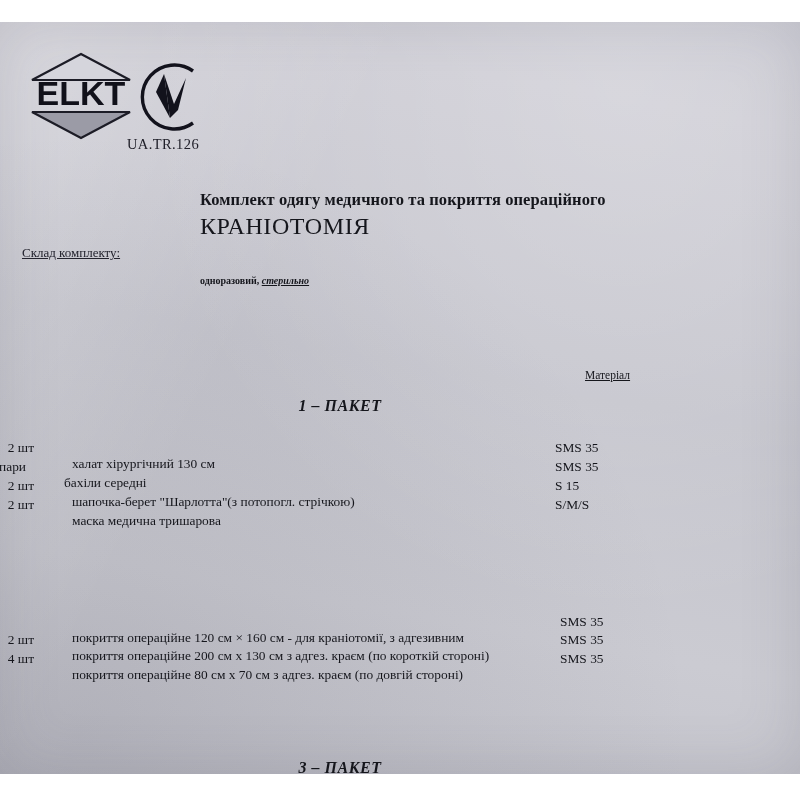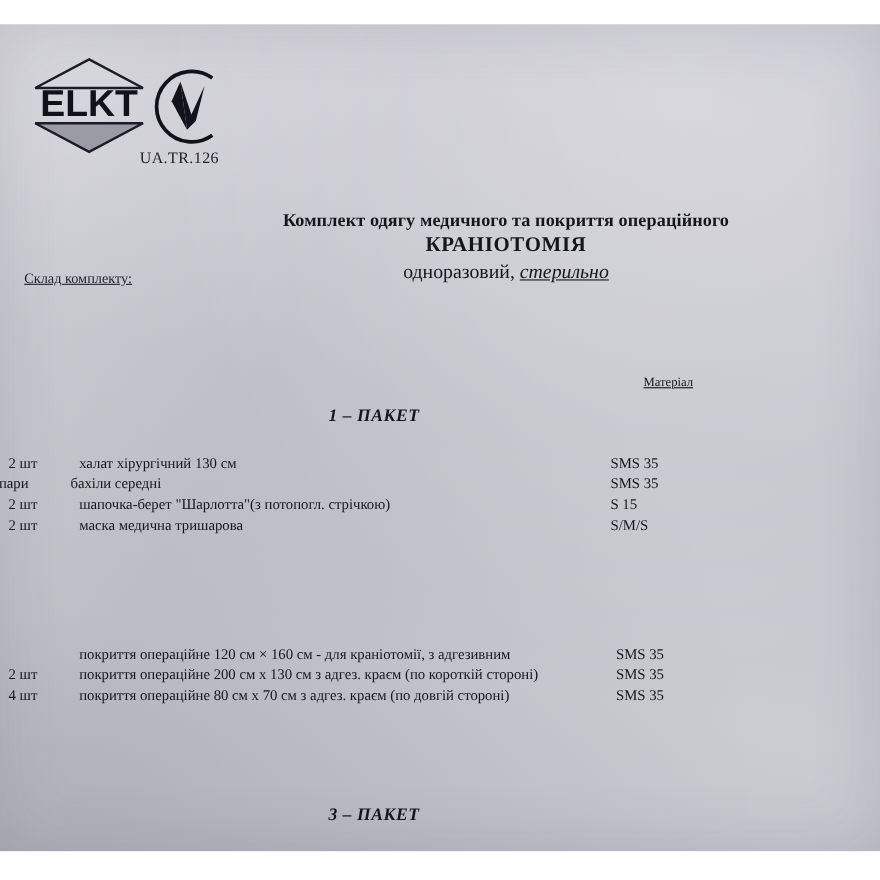--- a/index.html
+++ b/index.html
@@ -52,44 +52,44 @@
     font-family:"Liberation Serif", serif; font-weight:400; font-size:14.5px;
     letter-spacing:.4px; color:#20202a;
   }
   .sklad{
     position:absolute; left:22px; top:113px;
     font-size:13px; text-decoration:underline; color:#23232e;
     font-family:"Liberation Serif", serif;
   }
 
   
-  .title-block{ position:absolute; left:200px; top:42px; width:520px; text-align:center; }
+  .title-block{ position:absolute; left:200px; top:42px; width:520px; text-align:left; }
   .title-1{ font-weight:700; font-size:16.5px; line-height:1.25; letter-spacing:.1px; }
-  .title-2{ font-weight:700; font-size:19px; line-height:1.3; letter-spacing:.6px; }
-  .title-3{ font-weight:400; font-size:18px; line-height:1.35; }
+  .title-2{ font-weight:400; font-size:24px; line-height:1.3; letter-spacing:.6px; }
+  .title-3{ font-weight:700; font-size:10px; line-height:1.35;margin-top:32px; }
   .title-3 em{ font-style:italic; text-decoration:underline; }
 
   .material-head{
     position:absolute; left:585px; top:124px;
     font-size:11.5px; text-decoration:underline;
   }
 
   
   .pk-title{
     position:absolute; width:800px; text-align:center;
     font-weight:700; font-size:16px; letter-spacing:.5px;font-style:italic;
   }
   .pk-title span{ display:inline-block; margin-left:-120px; }
 
   .rows{ position:absolute; left:0; width:800px; }
   .row{
     position:relative; height:19px; font-size:13.4px; white-space:nowrap;
   }
   .row .qty{ position:absolute; text-align:right; width:72px; }
-  .row .txt{ position:absolute; left:72px; }
+  .row .txt{ position:absolute; left:72px;margin-top:16px; }
   .row .mat{ position:absolute; left:555px; width:130px; }
 </style>
 </head>
 <body>
 
 <div id="sheet">
 
   <div class="logo-wrap">
     <svg class="elkt" viewBox="0 0 118 92">
       <polygon points="59,4 108,30 10,30" fill="#d5d5dc" stroke="#1c1c26" stroke-width="2.2"></polygon>

